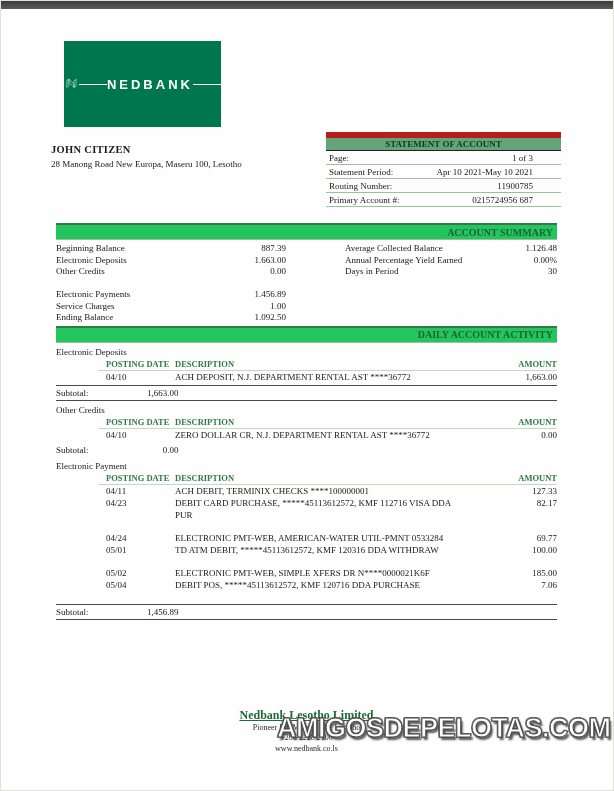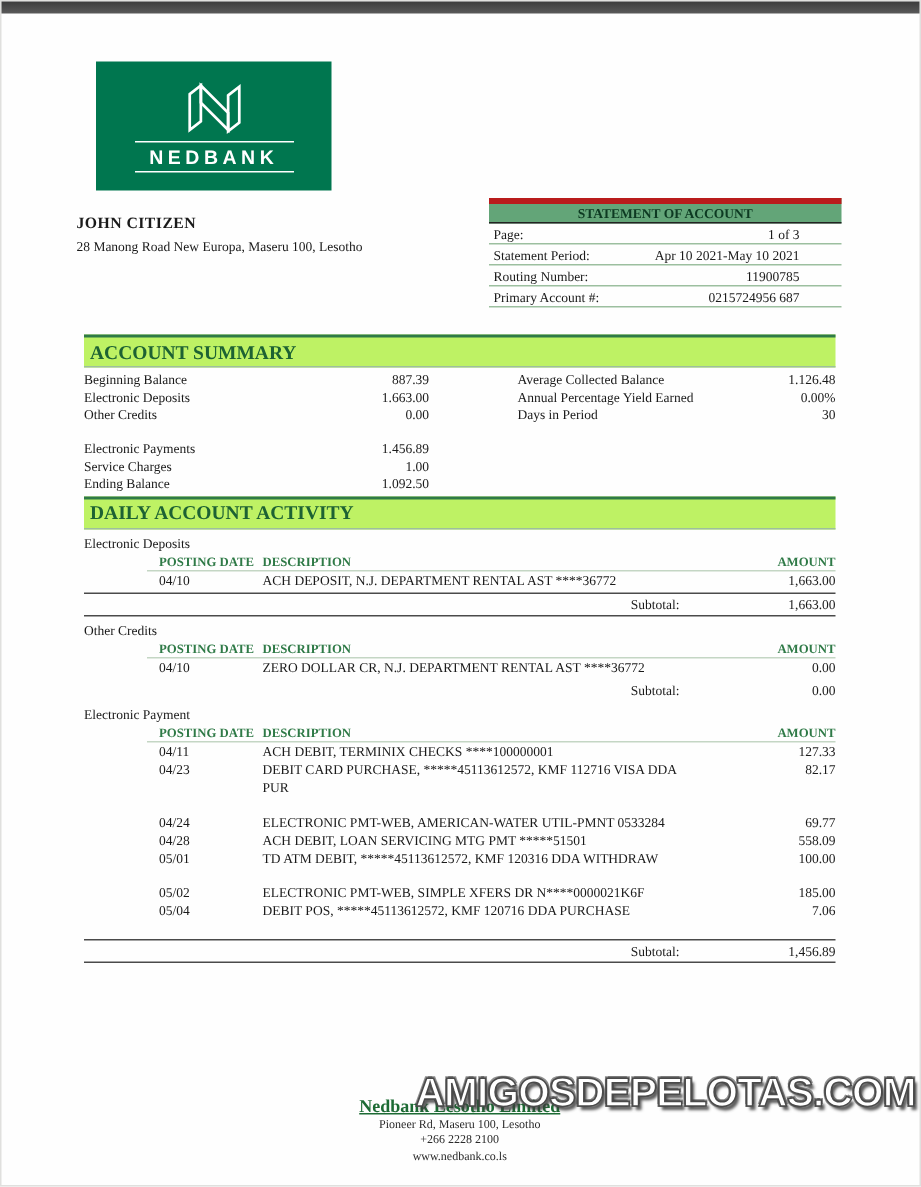--- a/index.html
+++ b/index.html
@@ -19,60 +19,61 @@
   .top-strip {
     position:absolute; top:0; left:0; right:0; height:8px;
     background:linear-gradient(#3c3c3c,#5a5a5a);
   }
 
   
   .logo {
     position:absolute; left:63px; top:40px;
     width:157px; height:86px;
     background:#00764f;
-    display:flex; flex-direction:column; align-items:center; justify-content:center;
+    display:flex; flex-direction:row; align-items:center; justify-content:center;
   }
   .logo-mark { width:56px; height:38px; margin-bottom:2px; }
   .logo-rule { width:106px; height:1px; background:#ffffff; margin:2px 0; }
   .logo-text {
     color:#ffffff;
     font-family:"Liberation Sans", sans-serif;
     font-weight:bold; font-size:13px; letter-spacing:3px;
   }
 
   
   .customer { position:absolute; left:50px; top:143px; }
   .cust-name { font-weight:bold; font-size:10.5px; letter-spacing:0.3px; }
   .cust-addr { font-size:9px; margin-top:4px; }
 
   
   .stmt-box { position:absolute; left:325px; top:131px; width:235px; font-size:9px; }
   .stmt-title {
     background:#63a578; color:#0d3a22;
     font-weight:bold; text-align:center; font-size:9px;
     padding:1px 0;
-    border-top:4px solid #b91c1c;
+    border-top:6px solid #b91c1c;
     border-bottom:1px solid #222222;
   }
   .stmt-row {
     display:flex; justify-content:space-between;
     padding:1.5px 28px 1.5px 3px;
     border-bottom:1px solid #9cbf9f;
   }
   .stmt-row .sv { text-align:right; }
 
   
   .content { position:absolute; top:222px; left:55px; right:56px; }
 
   .section-bar {
-    background:#bef264; color:#1d6233;
-    font-weight:bold; font-size:13px;
+    background:#22c55e; color:#1d6233;
+    font-weight:bold; font-size:10px;
     padding:1.5px 4px;
     border-top:2.5px solid #2f7a47;
     border-bottom:1px solid #9dbf9d;
+    text-align:right;
   }
 
   .summary { display:flex; font-size:9px; padding:3px 0 2px; }
   .sum-left  { width:230px;font-family:Liberation Serif, serif; }
   .sum-right { width:212px; margin-left:auto; }
   .kv { display:flex; justify-content:space-between; line-height:11.5px; }
   .spacer { height:11.5px; }
 
   
   .activity { font-size:9px; }
@@ -80,22 +81,22 @@
   .arow { display:flex; line-height:12px;margin-left:42px; }
   .arow .date { width:77px; padding-left:8px; }
   .arow .desc { flex:1; }
   .arow .amt  { width:90px; text-align:right; }
   .arow.head  {
     color:#2f7a47; font-weight:bold; font-size:8.5px;
     border-bottom:1px solid #c4d6c4;
   }
   .rowgap { height:11px; }
   .subtotal {
-    display:flex; justify-content:flex-end;
-    line-height:14px; margin-top:2px;gap:14px;
+    display:flex; justify-content:flex-start;
+    line-height:14px; margin-top:2px;
   }
   .subtotal.ruled { border-top:1px solid #4a4a4a; border-bottom:1px solid #4a4a4a; }
   .subtotal .samt { width:90px; text-align:right; }
 
   
   .footer { margin-top:88px; text-align:center; }
   .f-company { color:#1d6b34; font-weight:bold; font-size:12px;text-decoration:underline; }
   .f-line { font-size:8px; line-height:10.5px; color:#2a2a2a; }
 
   
@@ -254,25 +255,20 @@
         <span class="desc">DEBIT CARD PURCHASE, *****45113612572, KMF 112716 VISA DDA PUR</span>
         <span class="amt">82.17</span>
       </div>
       <div class="rowgap"></div>
       <div class="arow">
         <span class="date">04/24</span>
         <span class="desc">ELECTRONIC PMT-WEB, AMERICAN-WATER UTIL-PMNT 0533284</span>
         <span class="amt">69.77</span>
       </div>
       <div class="arow">
-        <span class="date">04/28</span>
-        <span class="desc">ACH DEBIT, LOAN SERVICING MTG PMT *****51501</span>
-        <span class="amt">558.09</span>
-      </div>
-      <div class="arow">
         <span class="date">05/01</span>
         <span class="desc">TD ATM DEBIT, *****45113612572, KMF 120316 DDA WITHDRAW</span>
         <span class="amt">100.00</span>
       </div>
       <div class="rowgap"></div>
       <div class="arow">
         <span class="date">05/02</span>
         <span class="desc">ELECTRONIC PMT-WEB, SIMPLE XFERS DR N****0000021K6F</span>
         <span class="amt">185.00</span>
       </div>

